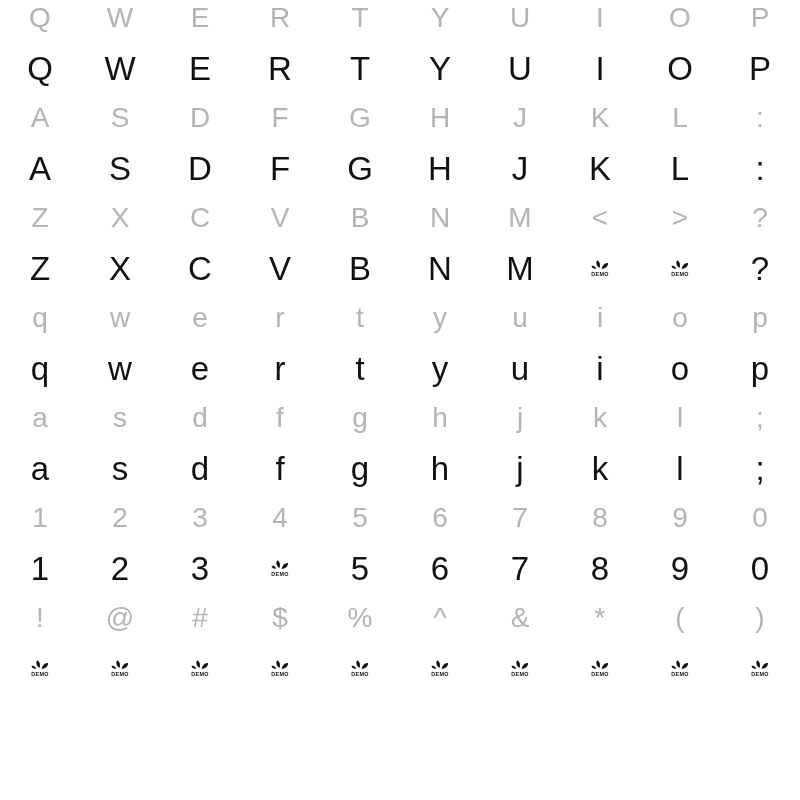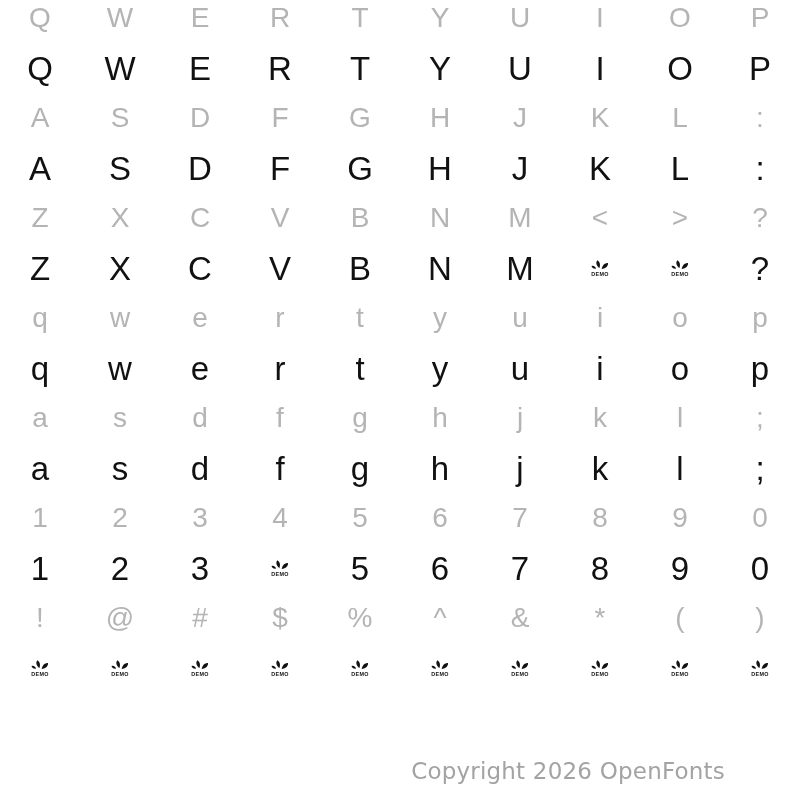--- a/index.html
+++ b/index.html
@@ -331,14 +331,13 @@
         <span class="cell">
   <svg class="demo-svg" width="26" height="22" viewBox="0 0 26 22" aria-hidden="true">
     <path d="M0 0 C -2.4 -3.5, -2.4 -6.5, 0 -8.6 C 2.4 -6.5, 2.4 -3.5, 0 0 Z" transform="translate(9.2,11.6) rotate(-62) scale(0.62)"></path>
     <path d="M0 0 C -2.4 -3.5, -2.4 -6.5, 0 -8.6 C 2.4 -6.5, 2.4 -3.5, 0 0 Z" transform="translate(12.4,11.2) rotate(-16) scale(0.95)"></path>
     <path d="M0 0 C -2.4 -3.5, -2.4 -6.5, 0 -8.6 C 2.4 -6.5, 2.4 -3.5, 0 0 Z" transform="translate(14.6,11.9) rotate(47) scale(1.02)"></path>
     <text class="demo-label demo-label-text" x="13" y="19.2" text-anchor="middle" font-size="5.4" letter-spacing="0.35">DEMO</text>
   </svg>
 </span>
       </div>
     </div>
-  <div class="copyright">Copyright 2026 OpenFonts</div>
 </div>
 
 </body></html>

